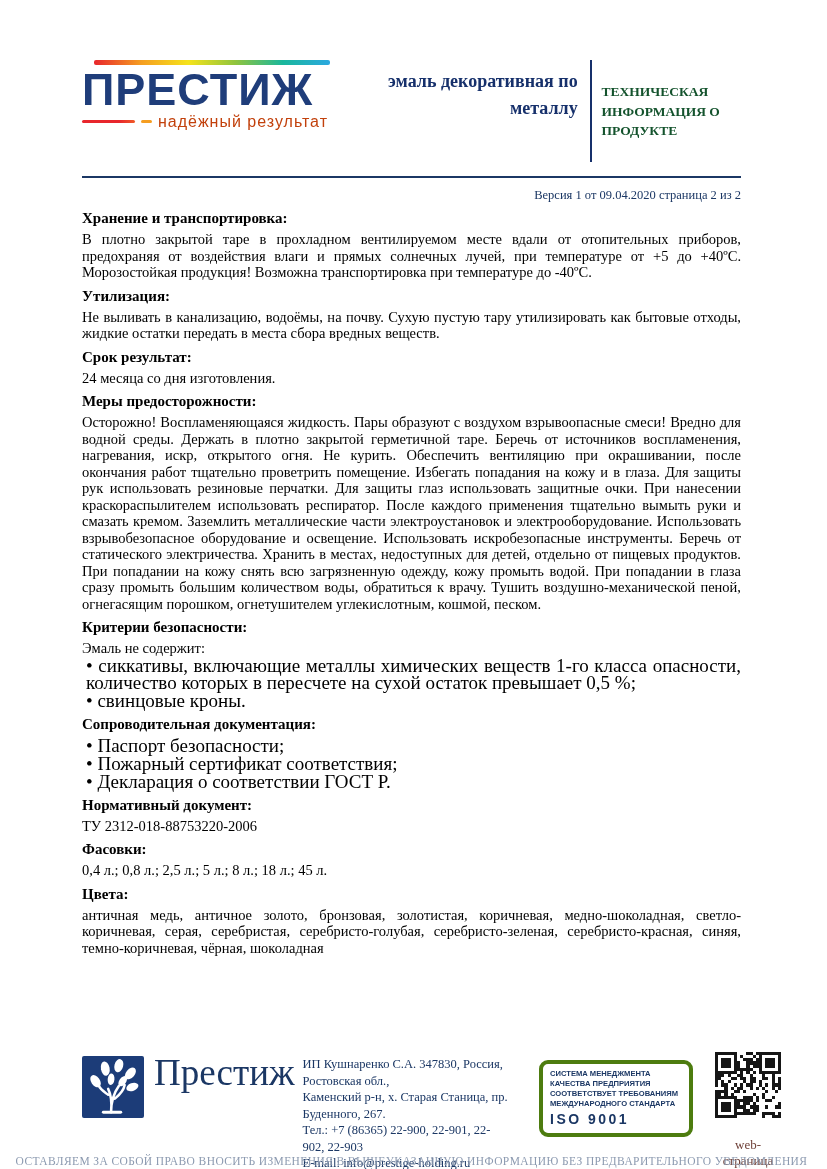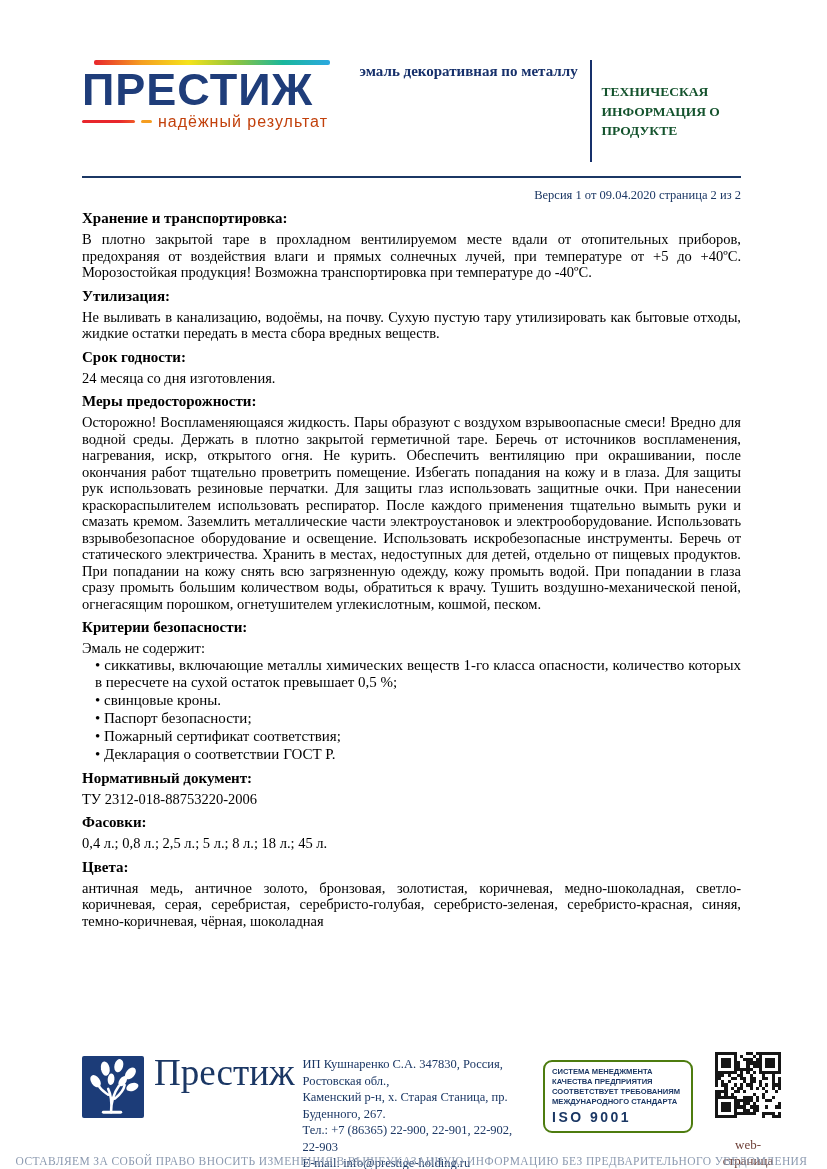--- a/index.html
+++ b/index.html
@@ -17,47 +17,47 @@
   .logo-tagrow{display:flex;align-items:center;gap:6px;margin-top:0;}
   .seg{height:3px;border-radius:2px;}
   .seg-red{width:80px;background:linear-gradient(90deg,#e8262c,#e8262c 70%,#f05a28);}
   .seg-orange{width:16px;background:#f59e21;}
   .logo-tagline{font-family:"Liberation Sans",sans-serif;font-size:16px;color:#c2410c;
     letter-spacing:1px;white-space:nowrap;}
   .seg-teal{flex:1;background:linear-gradient(90deg,#8fc43e,#19b79c,#2ba8e0);}
 
   .title-block{margin-left:auto;width:262px;color:#16306b;font-weight:700;text-align:right;}
   .title-line1{font-size:21.5px;text-align:center;padding-left:70px;}
-  .title-line2{font-size:15px;line-height:1.5;margin-top:0;}
+  .title-line2{font-size:18px;line-height:1.5;margin-top:8px;}
   .vdivider{width:2px;background:#16306b;align-self:stretch;margin:0 10px 0 12px;min-height:102px;}
   .techinfo{width:150px;font-size:13.5px;font-weight:700;color:#14532d;line-height:1.45;
     padding-top:22px;}
 
   .hrule{border:none;border-top:2.5px solid #1b3764;margin:14px 0 0 0;}
   .version{ text-align:right;color:#1b3764;font-size:12.5px;margin-top:10px;}
 
   
   .doc{margin-top:6px;}
   .sec-h{font-size:15px;font-weight:700;margin:7px 0 4px 0;}
   .sec-p{font-size:14.5px;line-height:16.5px;text-align:justify;margin:0;}
-  .bullet{font-size:15px;line-height:17px;text-align:justify;margin:0 0 1px 13px;}
+  .bullet{font-size:19px;line-height:17px;text-align:justify;margin:0 0 1px 4px;}
   .bullet::before{content:"\2022\00a0 ";}
 
   .precaution-row{display:flex;align-items:flex-start;gap:9px;margin-top:2px;}
   .hazard{flex:0 0 68px;padding-top:2px;}
 
   
   .footer{position:absolute;left:82px;right:38px;top:1052px;display:flex;align-items:flex-start;}
   .tree-box{flex:0 0 62px;height:62px;margin-top:4px;}
   .brandcol{margin-left:10px;width:150px;}
   .brand-word{font-size:37px;color:#1b3764;line-height:1;margin-top:2px;}
   .brand-sub{font-family:"Liberation Sans",sans-serif;font-size:11.5px;font-weight:700;
     letter-spacing:1px;color:#1b3764;line-height:1.25;margin-top:3px;}
   .contact{margin-left:8px;width:232px;color:#1b3764;font-size:12.5px;line-height:1.32;padding-top:4px;}
-  .iso-badge{margin-left:30px;flex:0 0 132px;border:2px solid #4d7c0f;border-radius:9px;
+  .iso-badge{margin-left:30px;flex:0 0 132px;border:4px solid #4d7c0f;border-radius:9px;
     padding:5px 7px 4px 7px;color:#1b3764;font-family:"Liberation Sans",sans-serif;
     font-weight:700;font-size:7.6px;line-height:1.3;margin-top:8px;}
   .iso-std{font-size:14px;letter-spacing:2.5px;margin-top:2px;}
   .qr-col{margin-left:18px;flex:0 0 74px;text-align:center;}
   .qr-label{font-size:13px;font-weight:400;color:#6e4038;line-height:1.25;margin-top:15px;}
   .disclaimer{position:absolute;left:0;right:0;bottom:2px;text-align:center;
     font-size:11.5px;font-weight:400;color:#8c9ab0;letter-spacing:0.4px;}
 </style>
 </head>
 <body>
@@ -91,33 +91,34 @@
     <div class="version">Версия 1 от 09.04.2020 страница 2 из 2</div>
 
     <div class="doc">
 
       <div class="sec-h">Хранение и транспортировка:</div>
       <p class="sec-p">В плотно закрытой таре в прохладном вентилируемом месте вдали от отопительных приборов, предохраняя от воздействия влаги и прямых солнечных лучей, при температуре от +5 до +40ºС. Морозостойкая продукция! Возможна транспортировка при температуре до -40ºС.</p>
 
       <div class="sec-h">Утилизация:</div>
       <p class="sec-p">Не выливать в канализацию, водоёмы, на почву. Сухую пустую тару утилизировать как бытовые отходы, жидкие остатки передать в места сбора вредных веществ.</p>
 
-      <div class="sec-h">Срок годности:</div>
+      <div class="sec-h">Срок результат:</div>
       <p class="sec-p">24 месяца со дня изготовления.</p>
 
       <div class="sec-h">Меры предосторожности:</div>
       <div class="precaution-row">
         <p class="sec-p">Осторожно! Воспламеняющаяся жидкость. Пары образуют с воздухом взрывоопасные смеси! Вредно для водной среды. Держать в плотно закрытой герметичной таре. Беречь от источников воспламенения, нагревания, искр, открытого огня. Не курить. Обеспечить вентиляцию при окрашивании, после окончания работ тщательно проветрить помещение. Избегать попадания на кожу и в глаза. Для защиты рук использовать резиновые перчатки. Для защиты глаз использовать защитные очки. При нанесении краскораспылителем использовать респиратор. После каждого применения тщательно вымыть руки и смазать кремом. Заземлить металлические части электроустановок и электрооборудование. Использовать взрывобезопасное оборудование и освещение. Использовать искробезопасные инструменты. Беречь от статического электричества. Хранить в местах, недоступных для детей, отдельно от пищевых продуктов. При попадании на кожу снять всю загрязненную одежду, кожу промыть водой. При попадании в глаза сразу промыть большим количеством воды, обратиться к врачу. Тушить воздушно-механической пеной, огнегасящим порошком, огнетушителем углекислотным, кошмой, песком.</p>
       </div>
 
       <div class="sec-h">Критерии безопасности:</div>
       <p class="sec-p">Эмаль не содержит:</p>
       <p class="bullet">сиккативы, включающие металлы химических веществ 1-го класса опасности, количество которых в пересчете на сухой остаток превышает 0,5 %;</p>
       <p class="bullet">свинцовые кроны.</p>
 
+      <div class="sec-h">Сопроводительная документация:</div>
       <p class="bullet">Паспорт безопасности;</p>
       <p class="bullet">Пожарный сертификат соответствия;</p>
       <p class="bullet">Декларация о соответствии ГОСТ Р.</p>
 
       <div class="sec-h">Нормативный документ:</div>
       <p class="sec-p">ТУ 2312-018-88753220-2006</p>
 
       <div class="sec-h">Фасовки:</div>
       <p class="sec-p">0,4 л.; 0,8 л.; 2,5 л.; 5 л.; 8 л.; 18 л.; 45 л.</p>
 

